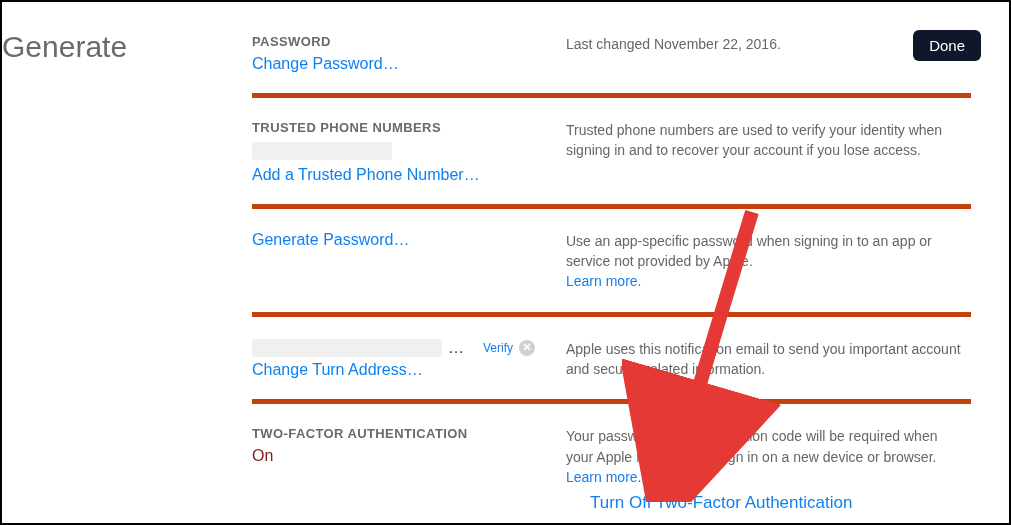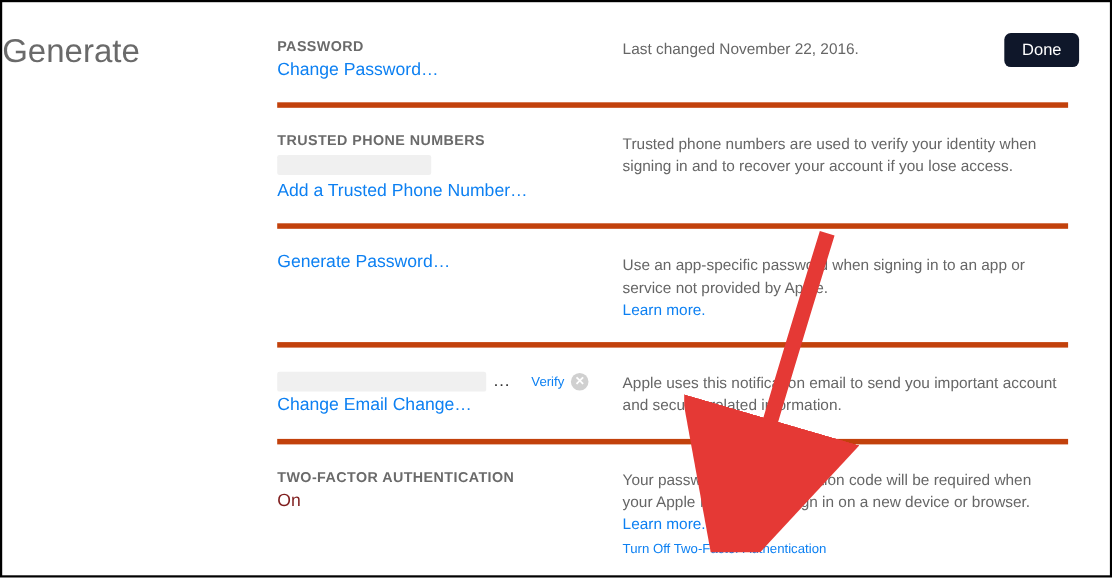--- a/index.html
+++ b/index.html
@@ -144,35 +144,35 @@
 
   <div class="section">
     <div class="left-col">
       <div class="verify-row">
         <span class="redacted" style="width:190px;"></span>
         <span class="dots">…</span>
         <span style="width:6px;"></span>
         <span class="link" style="font-size:12px;">Verify</span>
         <span class="clear-icon">✕</span>
       </div>
-      <span class="link">Change Email Change…</span>
+      <span class="link">Change Turn Address…</span>
     </div>
     <div class="right-col">Apple uses this notification email to send you important account and security related information.</div>
   </div>
 
   <div class="section">
     <div class="left-col">
       <div class="sec-label">TWO-FACTOR AUTHENTICATION</div>
       <div class="value-txt">On</div>
     </div>
     <div class="right-col">
       <span>Your password and a verification code will be required when your Apple ID is used to sign in on a new device or browser.</span>
       <span class="link small">Learn more.</span>
       <br>
-      <span class="link small" style="font-size:12px; display:inline-block; margin-top:4px;">Turn Off Two-Factor Authentication</span>
+      <span class="link small" style="font-size:17px; display:inline-block; margin-top:4px;margin-left:24px;">Turn Off Two-Factor Authentication</span>
     </div>
   </div>
 
 </div>
 
 <svg class="arrow" width="170" height="300">
   <defs>
     <marker id="ah" markerWidth="12" markerHeight="12" refX="6" refY="6" orient="auto">
       <path d="M0,0 L12,6 L0,12 Z" fill="#e53935"></path>
     </marker>

